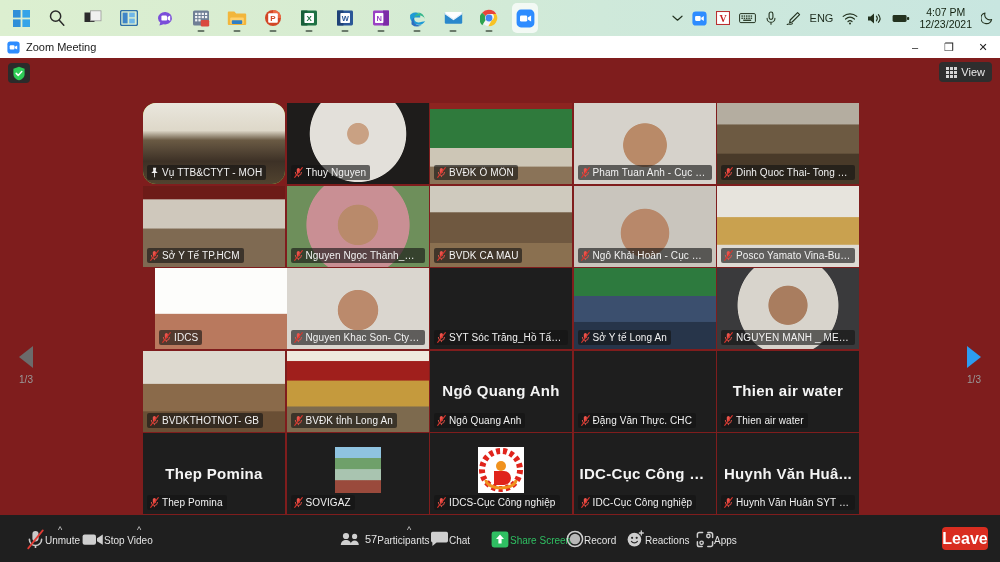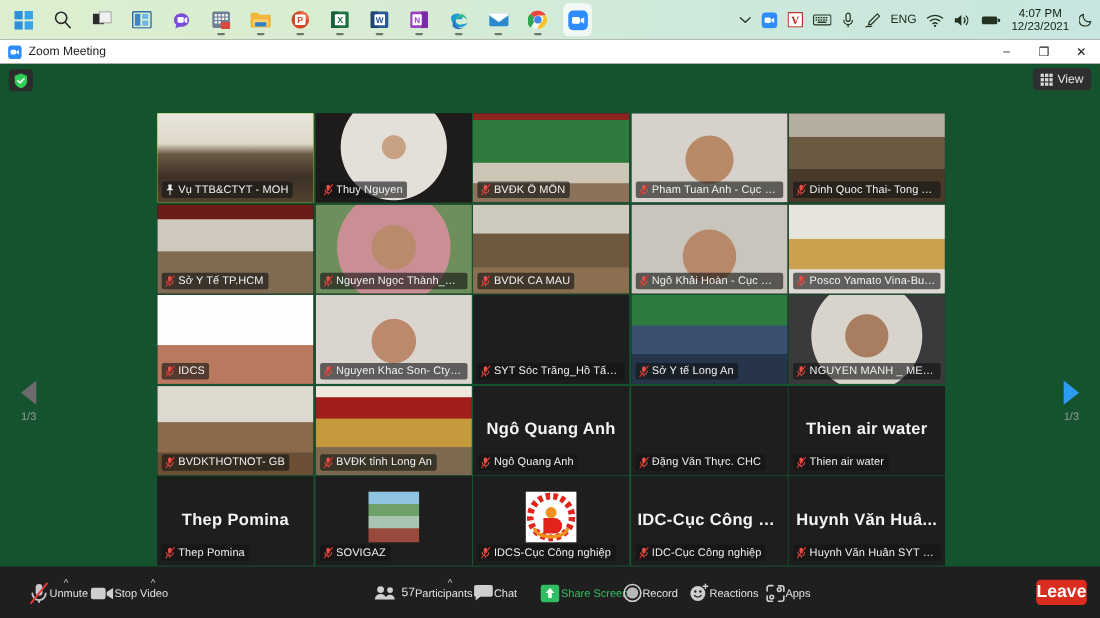--- a/index.html
+++ b/index.html
@@ -32,40 +32,40 @@
     position: absolute; left: 0; top: 36px; width: 1000px; height: 22px;
     background: #fff; display: flex; align-items: center;
   }
   #tb-title-left { display: flex; align-items: center; gap: 6px; padding-left: 7px; }
   #tb-title-text { font-size: 11px; color: #1a1a1a; }
   #winbtns { position: absolute; right: 0; top: 0; height: 22px; display: flex; }
   .winbtn { width: 34px; height: 22px; display: flex; align-items: center; justify-content: center; font-size: 11px; color: #222; cursor: pointer; }
 
   #zoomapp {
     position: absolute; left: 0; top: 58px; width: 1000px; height: 504px;
-    background: #14532d;
+    background: #7f1d1d;
     text-decoration: underline;
   }
 
   
   #topstrip { position: absolute; left: 0; top: 0; width: 1000px; height: 28px; }
   #shield { position: absolute; left: 8px; top: 5px; width: 22px; height: 20px; border-radius: 4px; background: #2b2b2b; display: flex; align-items: center; justify-content: center; cursor: pointer; }
   #viewbtn { position: absolute; right: 8px; top: 4px; height: 20px; background: #2e2e2e; border-radius: 4px; display: flex; align-items: center; gap: 4px; padding: 0 7px; cursor: pointer; }
   #viewbtn span.lbl { font-size: 11px; color: #e8e8e8; }
   .gridglyph { display: inline-grid; grid-template-columns: repeat(3,3px); grid-template-rows: repeat(3,3px); gap: 1px; }
   .gridglyph i { background: #d6d6d6; display: block; }
 
   
   #gallery { position: absolute; left: 143px; top: 45px; width: 714px; height: 410px; }
   .tile {
     position: absolute;
     background: #1e1e1e;
     overflow: hidden;
   }
-  .tile.active { outline: 2px solid #d8e84a; outline-offset: -2px; border-radius: 0; }
+  .tile.active { outline: 2px solid #d8e84a; outline-offset: -2px; border-radius: 13px; }
   .tile .bg { position: absolute; inset: 0; }
   .namebar {
     position: absolute; left: 4px; bottom: 4px; max-width: calc(100% - 8px);
     height: 15px; background: rgba(20,20,20,.62); border-radius: 2px;
     display: flex; align-items: center; gap: 3px; padding: 0 4px 0 3px;
   }
   .namebar .nm {
     font-size: 10px; color: #f2f2f2; white-space: nowrap; overflow: hidden;
     text-overflow: ellipsis; letter-spacing: .1px;
   }
@@ -492,21 +492,21 @@
         <div class="namebar">
           <svg class="micoff" viewBox="0 0 9 11">
             <rect x="2.8" y="0.9" width="3.1" height="5.3" rx="1.55" fill="#e8534b"></rect>
             <path d="M1.3 5.4a3.1 3.1 0 0 0 6.2 0" fill="none" stroke="#e8534b" stroke-width="0.9" stroke-linecap="round"></path>
             <line x1="4.4" y1="8.6" x2="4.4" y2="10.1" stroke="#e8534b" stroke-width="0.9"></line>
             <line x1="0.7" y1="10.3" x2="8.3" y2="0.7" stroke="#d9342c" stroke-width="1.1" stroke-linecap="round"></line>
           </svg>
           <span class="nm">Posco Yamato Vina-Bui A...</span>
         </div>
       </div>
-      <div class="tile" style="left: 0px; top: 165px; width: 142px; height: 81px;">
+      <div class="tile" style="left: 12px; top: 165px; width: 142px; height: 81px;">
         <div class="bg" style="background: linear-gradient(rgb(253, 253, 251) 0px, rgb(253, 253, 251) 56%, rgb(185, 121, 94) 57%, rgb(185, 121, 94) 100%);"></div>
         <div class="namebar">
           <svg class="micoff" viewBox="0 0 9 11">
             <rect x="2.8" y="0.9" width="3.1" height="5.3" rx="1.55" fill="#e8534b"></rect>
             <path d="M1.3 5.4a3.1 3.1 0 0 0 6.2 0" fill="none" stroke="#e8534b" stroke-width="0.9" stroke-linecap="round"></path>
             <line x1="4.4" y1="8.6" x2="4.4" y2="10.1" stroke="#e8534b" stroke-width="0.9"></line>
             <line x1="0.7" y1="10.3" x2="8.3" y2="0.7" stroke="#d9342c" stroke-width="1.1" stroke-linecap="round"></line>
           </svg>
           <span class="nm">IDCS</span>
         </div>

